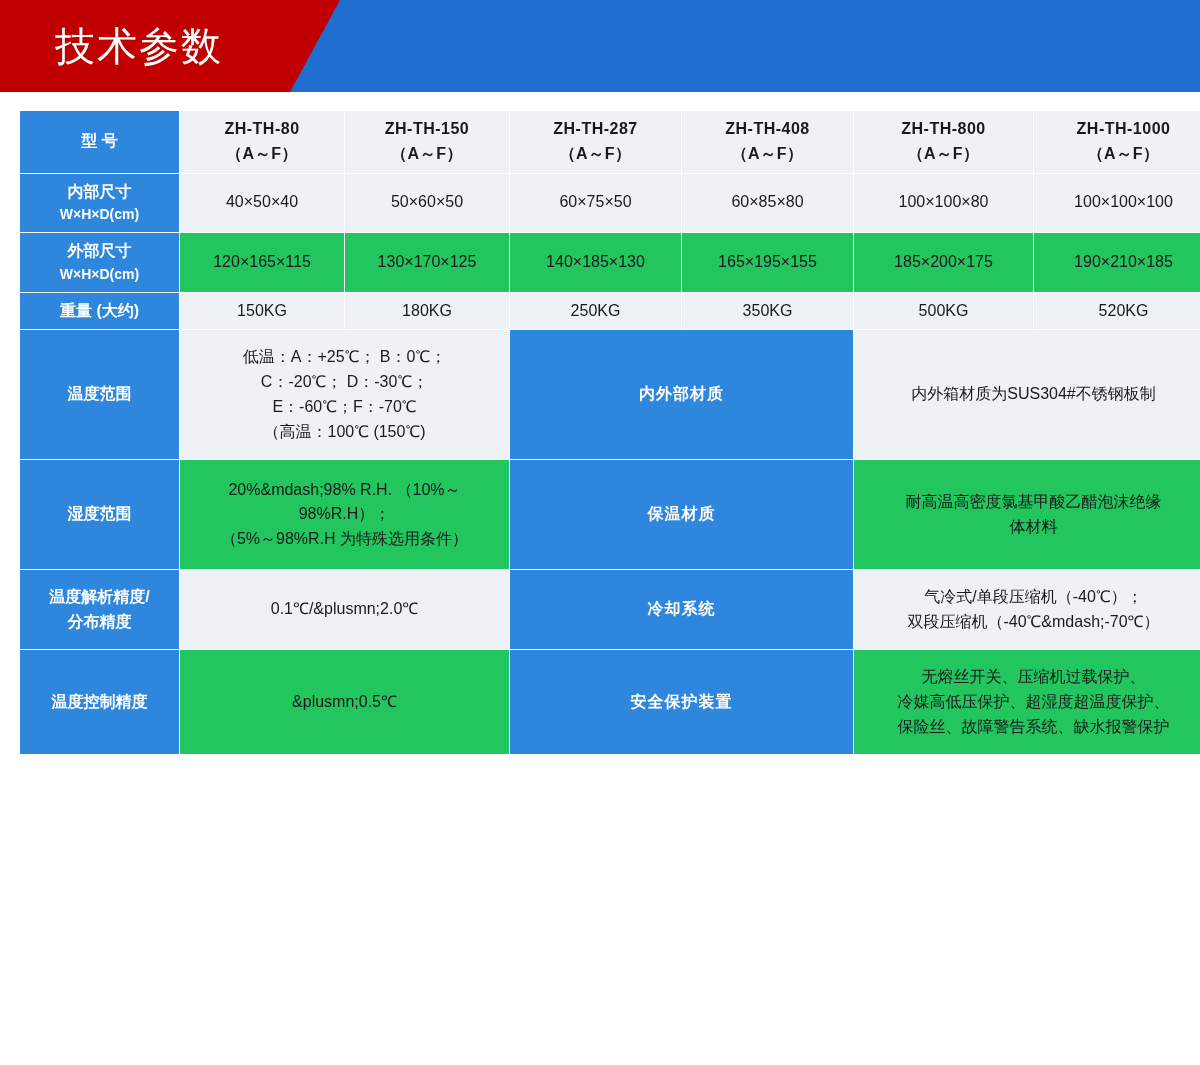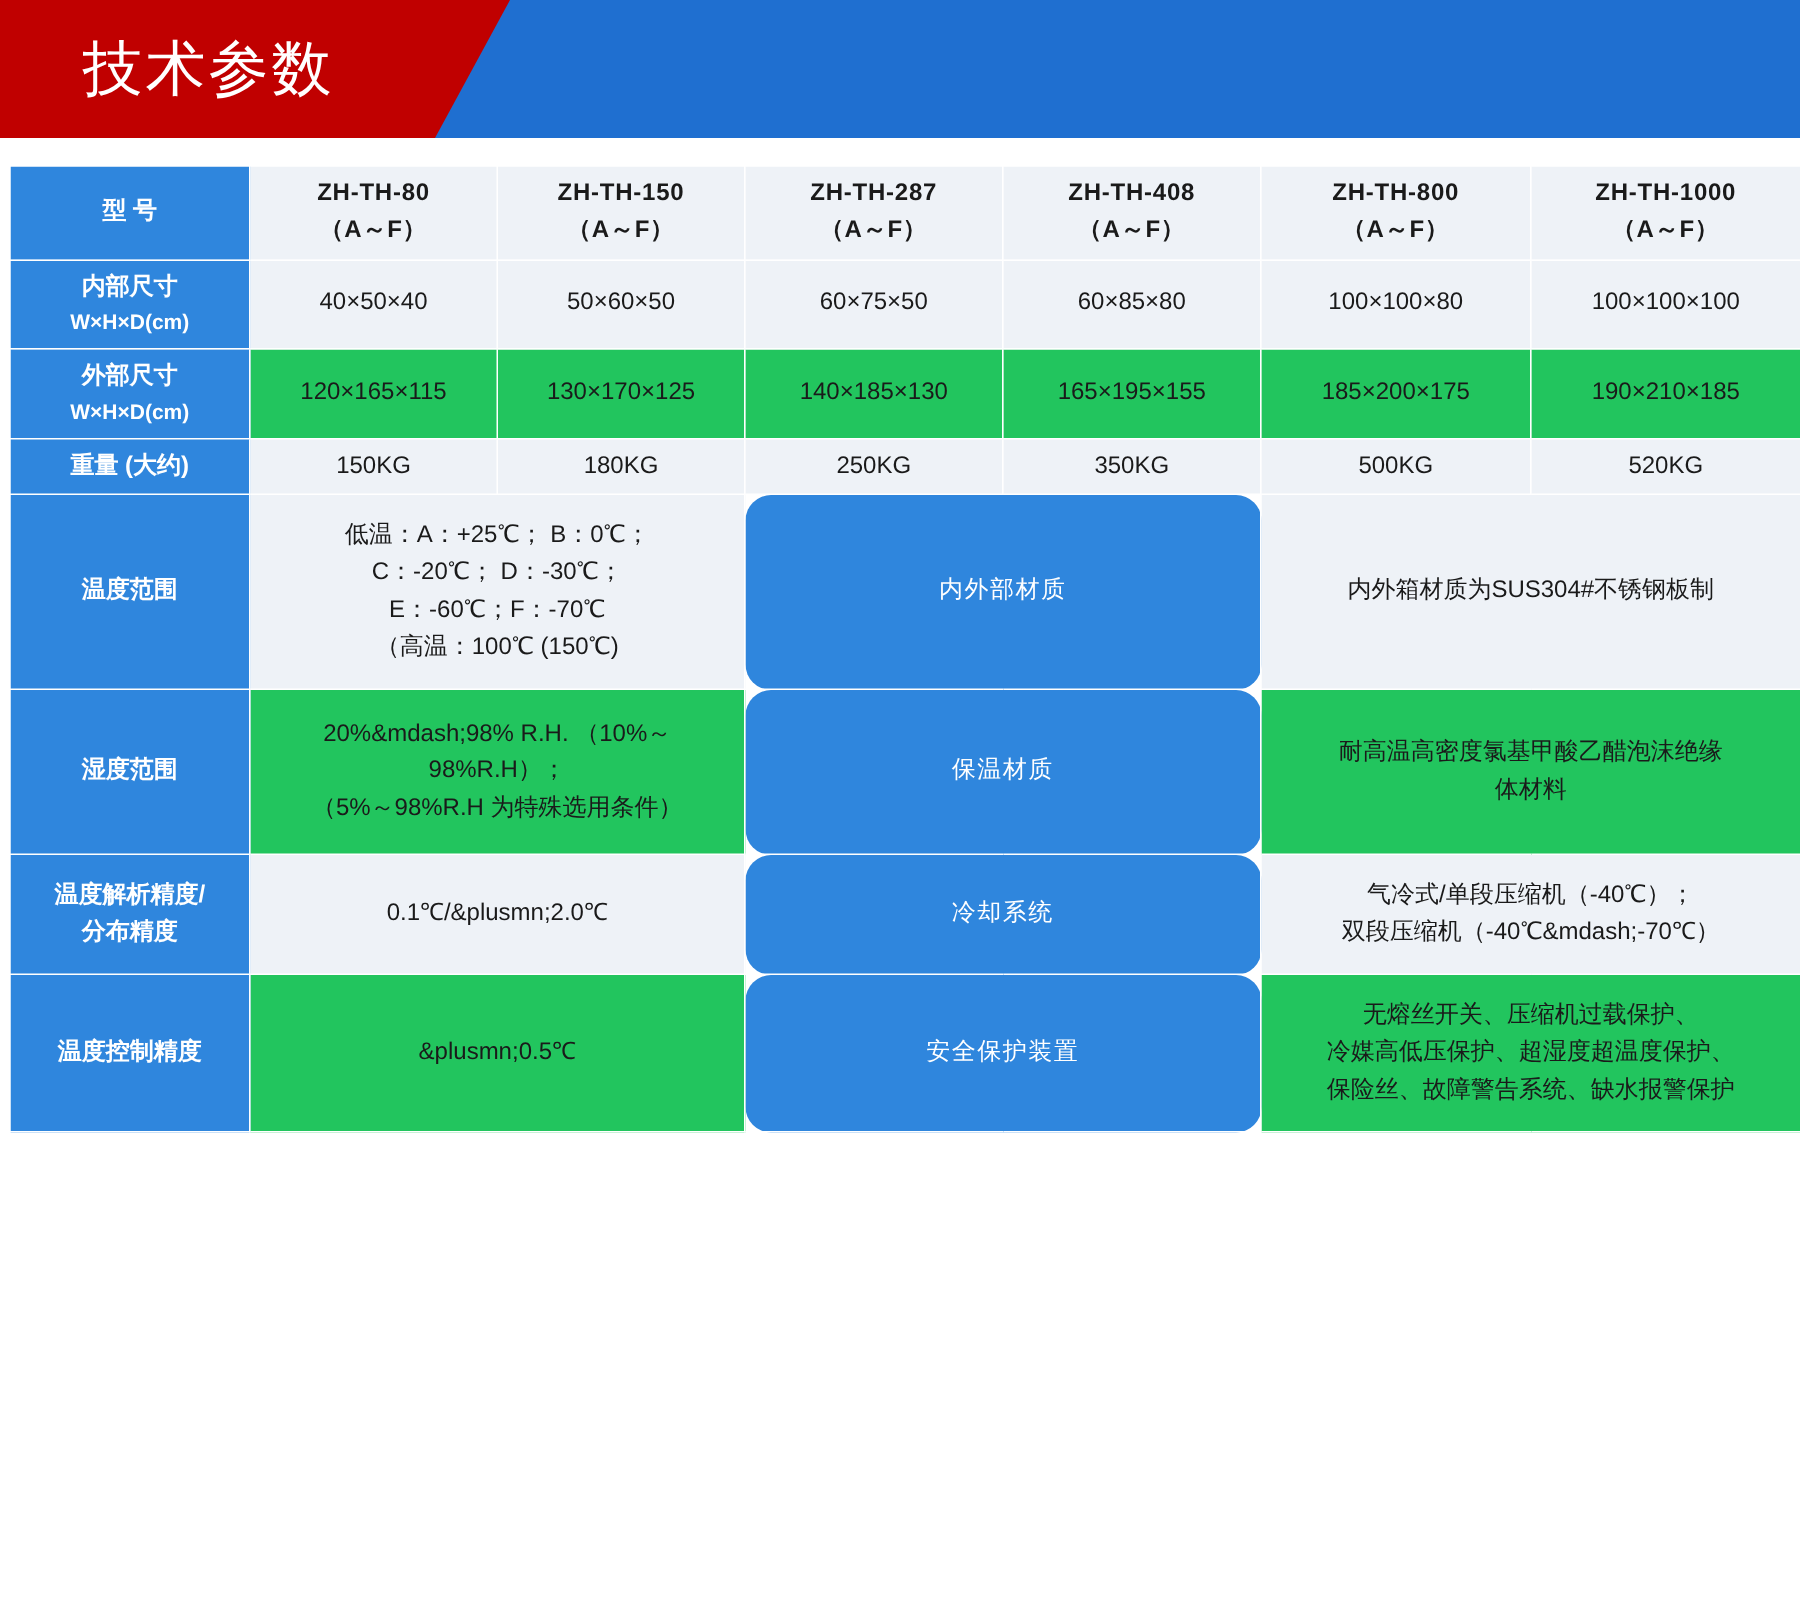--- a/index.html
+++ b/index.html
@@ -41,21 +41,21 @@
     line-height: 92px;
     font-size: 40px;
     font-weight: normal;
     color: #ffffff;
     letter-spacing: 2px;
     white-space: nowrap;
   }
 
   
   .table-wrap {
-    padding: 18px 0 0 3px;
+    padding: 18px 0 0 16px;
   }
   table.spec {
     border-collapse: collapse;
     width: 1194px;
     margin-left: 3px;
     table-layout: fixed;
   }
   table.spec td {
     border: 1px solid #ffffff;
     text-align: center;
@@ -74,24 +74,23 @@
   }
   td.hdr .sub {
     font-size: 14px;
     font-weight: bold;
     display: block;
   }
   
   td.midhdr {
     background: #2f86dd;
     color: #ffffff;
-    font-weight: normal;
+    font-weight: bold;
     font-size: 17px;
     letter-spacing: 1px;
-    border-radius: 17px;
   }
   
   td.cell {
     background: #eef2f7;
     color: #1a1a1a;
   }
   td.cell.alt {
     background: #22c55e;
   }
   td.model {

